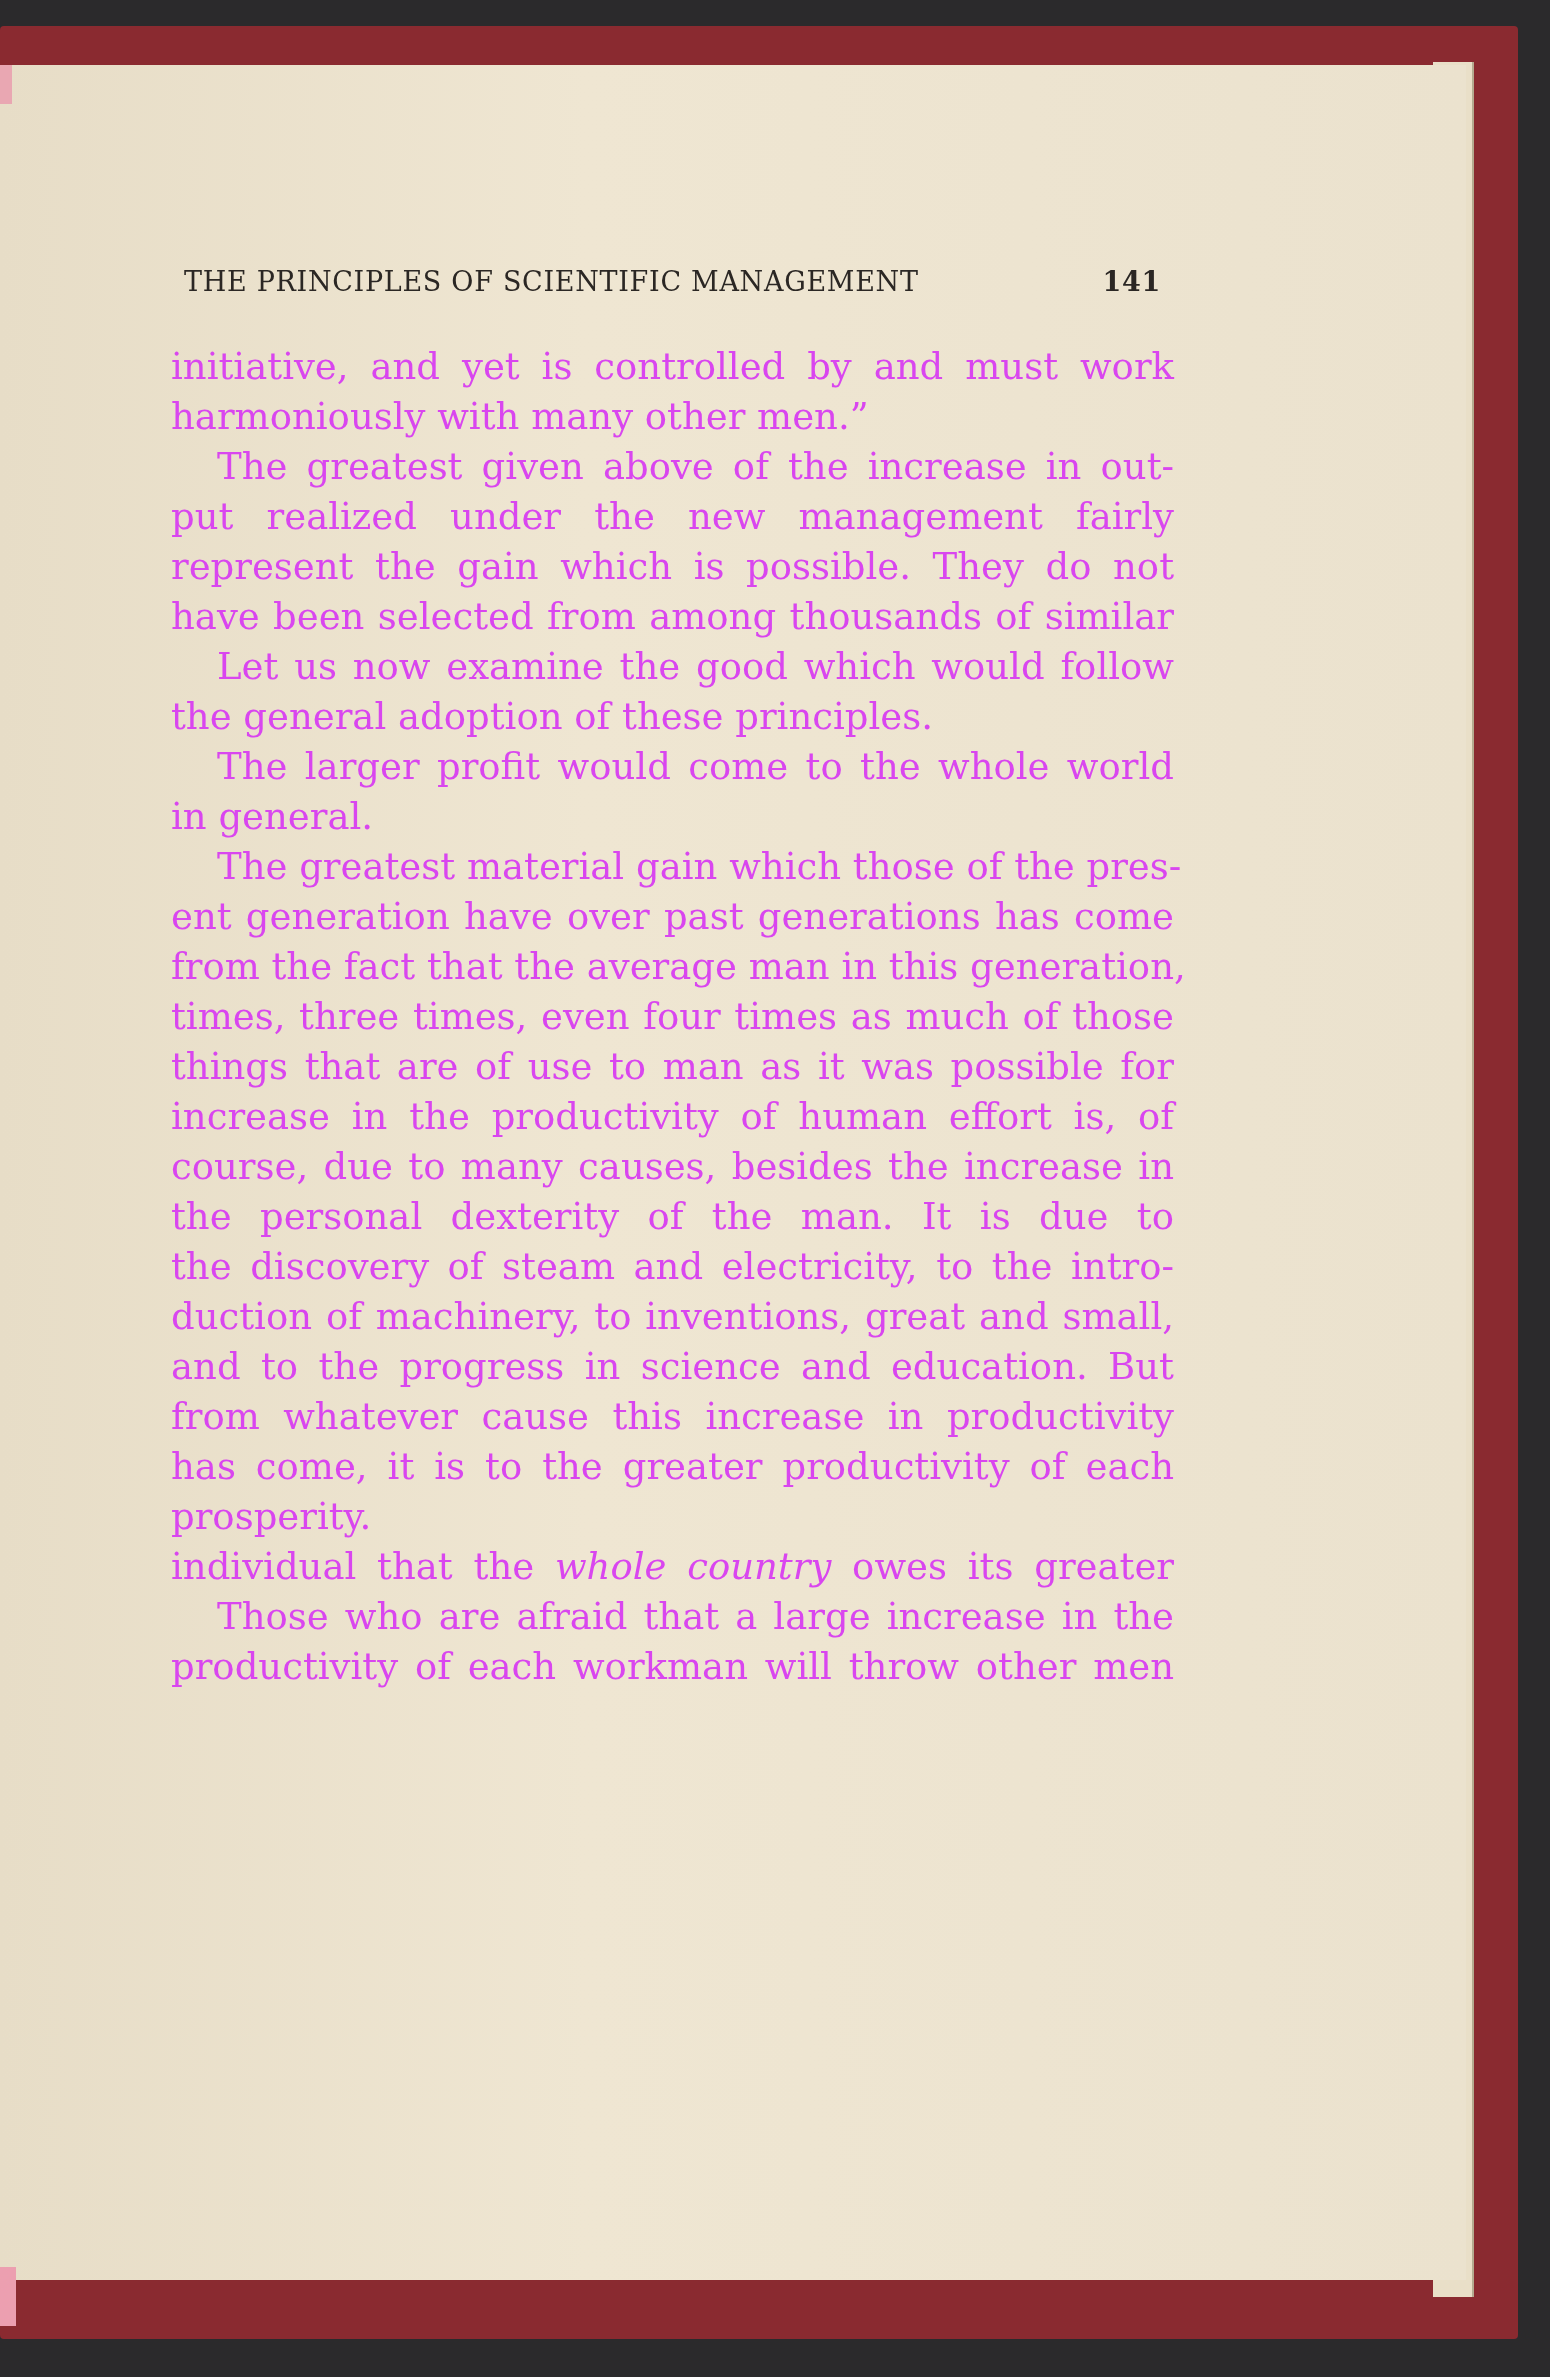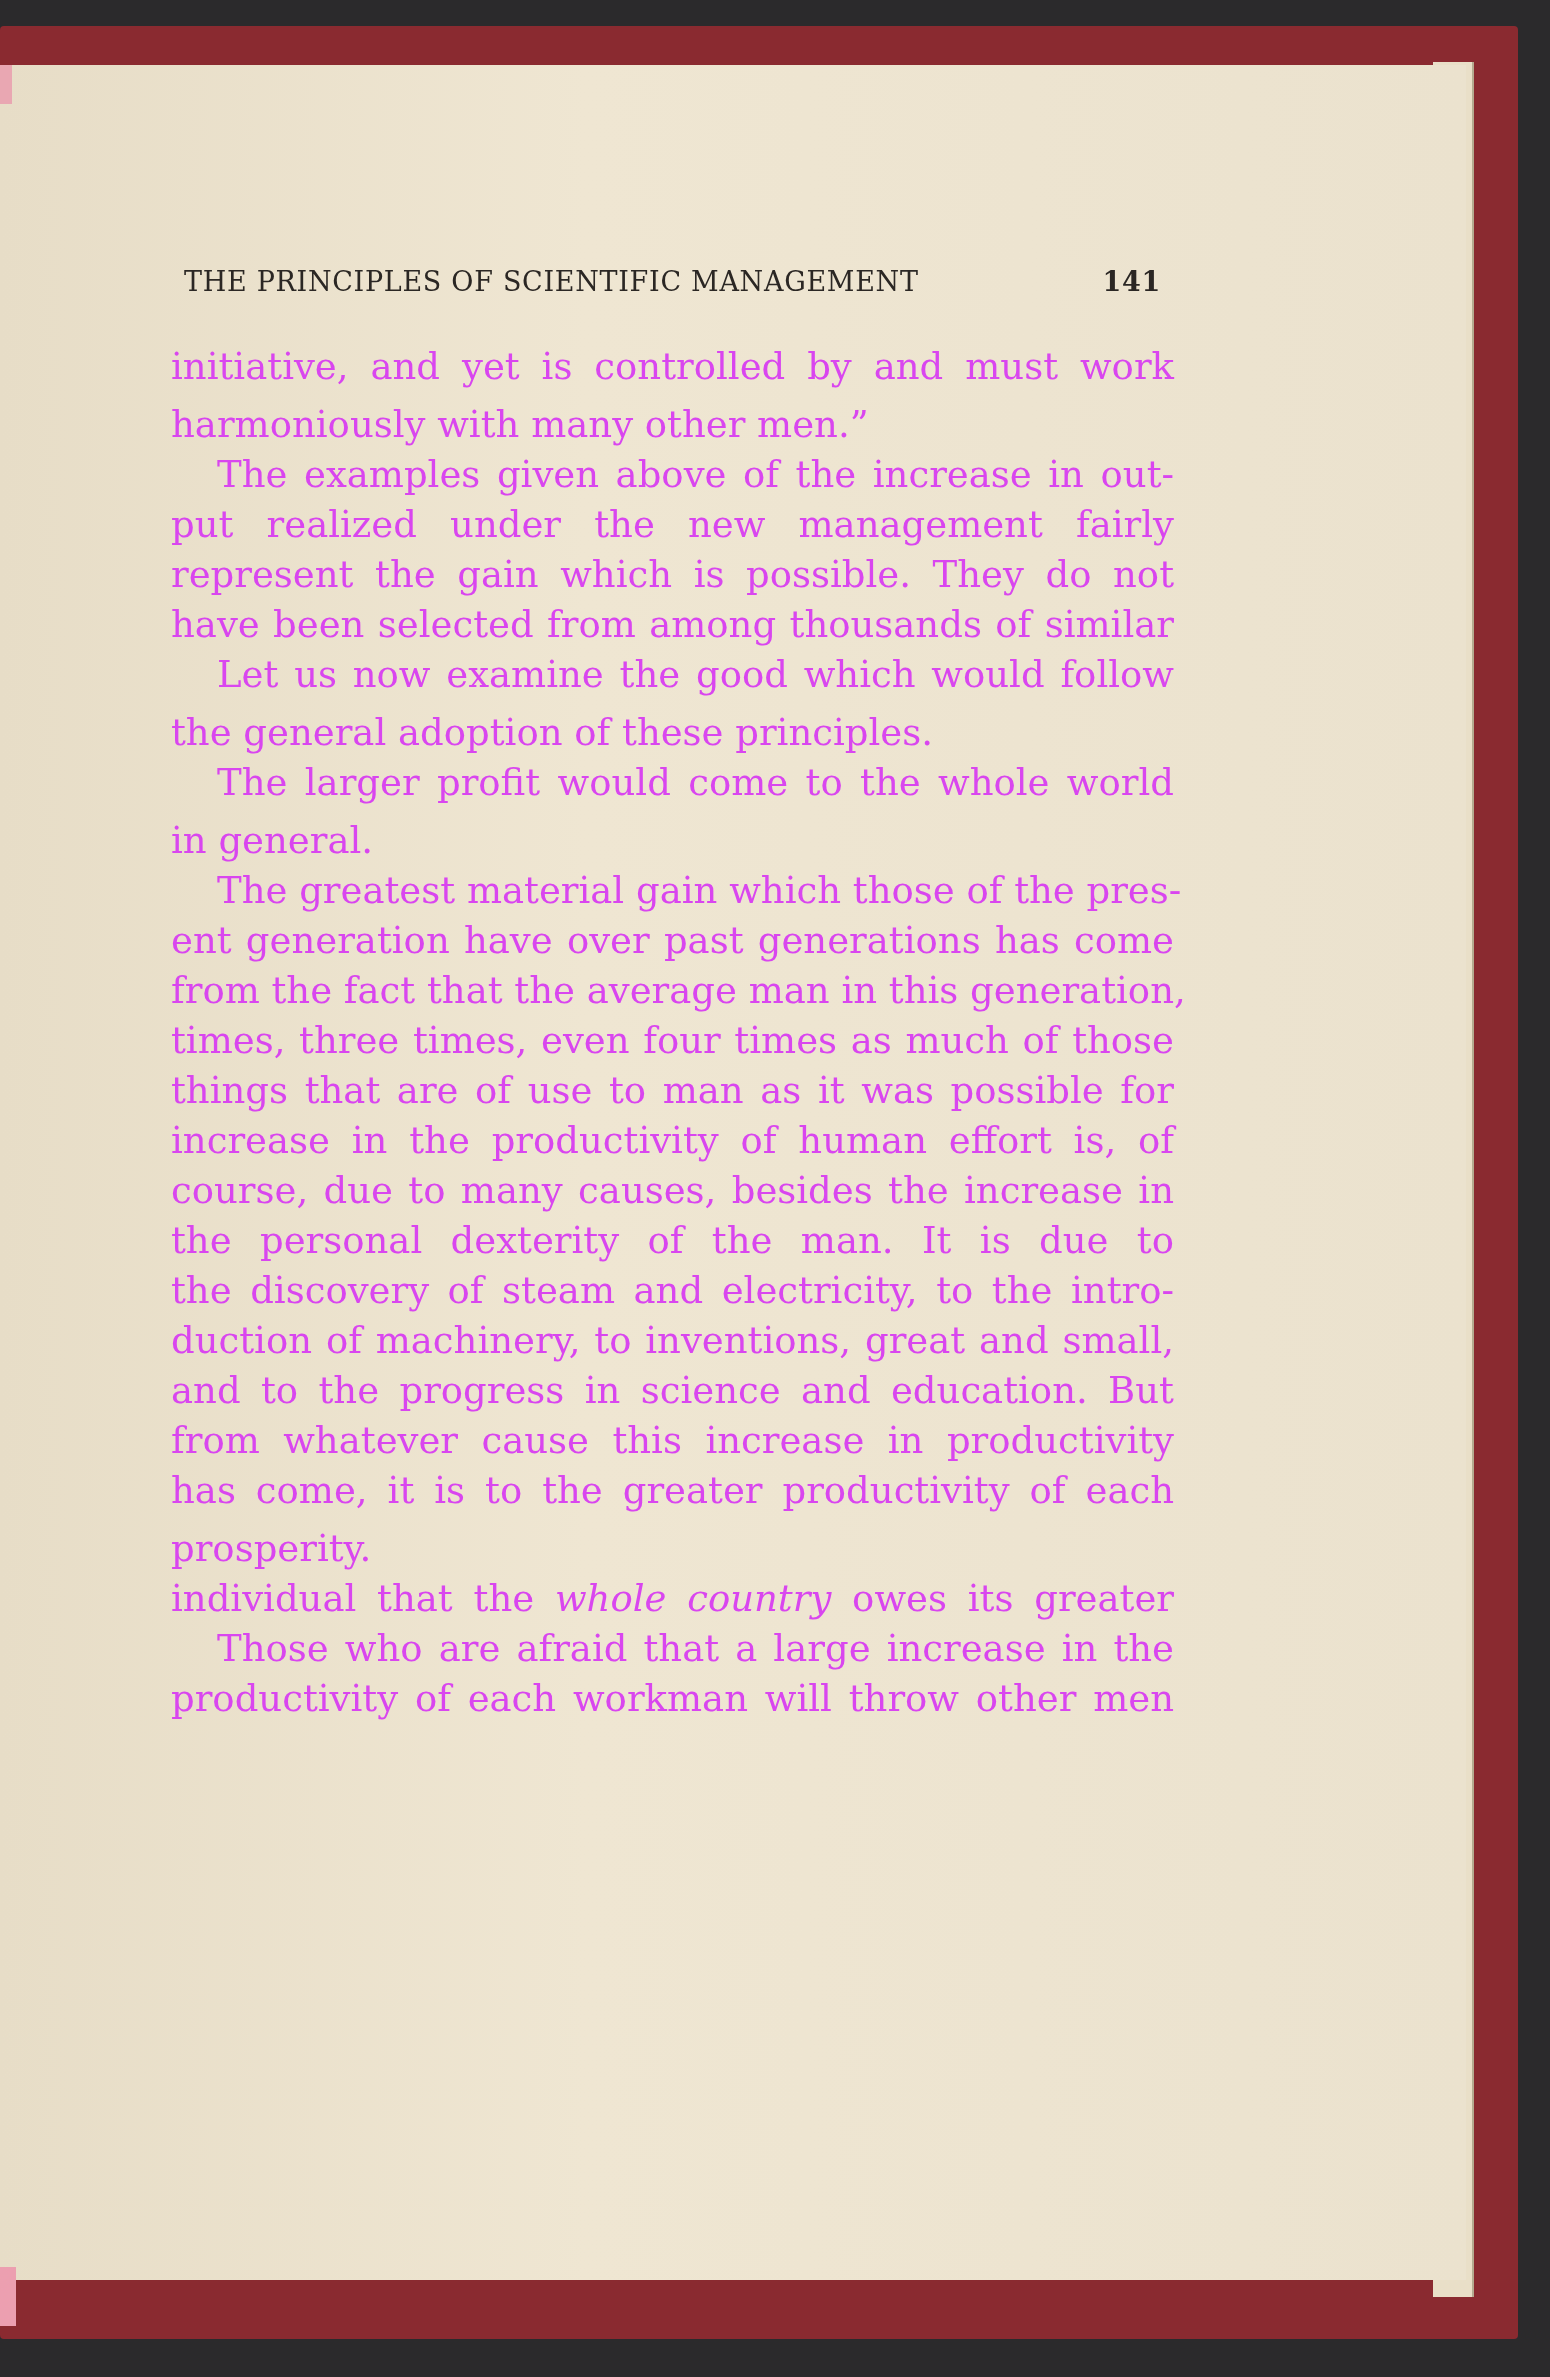--- a/index.html
+++ b/index.html
@@ -31,42 +31,42 @@
     position:absolute; left:184px; top:266px; width:977px; height:46px;
     font-size:27px; letter-spacing:0.7px; color:#2b2724;
   }
   .running-head .title { position:absolute; left:0; top:0; }
   .running-head .num { position:absolute; right:0; top:0; font-weight:bold; }
   .text-block {
     position:absolute; left:171px; top:342px; width:1003px;
     font-size:37px; line-height:50px; color:#d946ef;
   }
   .line { display:block; white-space:nowrap; text-align:justify; text-align-last:justify; height:50px; }
-  .line.last { text-align-last:left;margin-top:8px; }
+  .line.last { text-align-last:left; }
   .line.indent { padding-left:46px; }
   em { font-style:italic; }
 </style>
 </head>
 <body>
 
 <div class="cover-red"></div>
 <div class="page-stack"></div>
 <div class="page"></div>
 <div class="pink-edge"></div>
 <div class="pink-edge-b"></div>
 
 <div class="running-head">
   <span class="title">THE PRINCIPLES OF SCIENTIFIC MANAGEMENT</span>
   <span class="num">141</span>
 </div>
 
 <div class="text-block" id="text-block">
   <span class="line">initiative, and yet is controlled by and must work</span>
   <span class="line last">harmoniously with many other men.”</span>
-  <span class="line indent">The examples given above of the increase in out-</span>
+  <span class="line indent">The greatest given above of the increase in out-</span>
   <span class="line">put realized under the new management fairly</span>
   <span class="line">represent the gain which is possible. They do not</span>
   <span class="line">have been selected from among thousands of similar</span>
   <span class="line indent">Let us now examine the good which would follow</span>
   <span class="line last">the general adoption of these principles.</span>
   <span class="line indent">The larger profit would come to the whole world</span>
   <span class="line last">in general.</span>
   <span class="line indent">The greatest material gain which those of the pres-</span>
   <span class="line">ent generation have over past generations has come</span>
   <span class="line">from the fact that the average man in this generation,</span>

